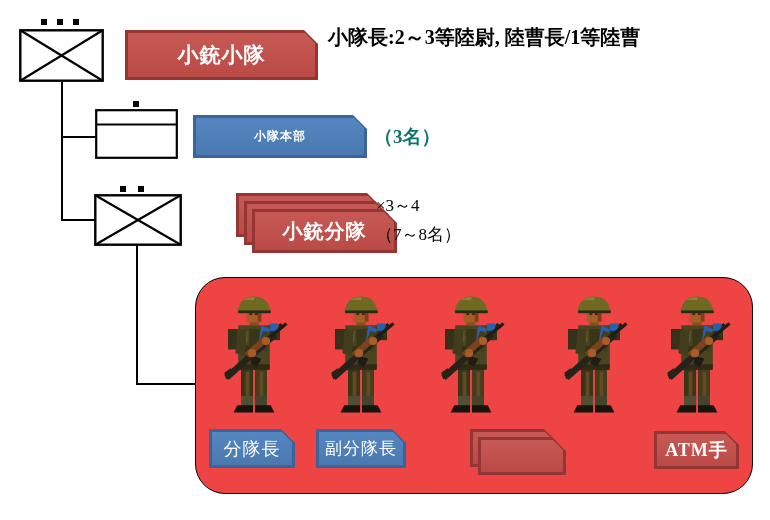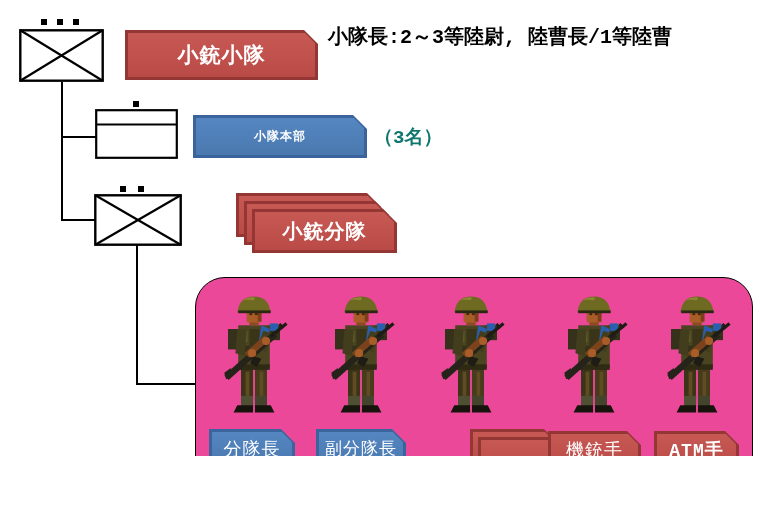--- a/index.html
+++ b/index.html
@@ -1,18 +1,18 @@
 <!DOCTYPE html>
 <html><head>
 <meta charset="utf-8">
 <style>
   html,body{margin:0;padding:0;background:#fff;}
   .canvas{
-    position:relative;width:770px;height:456px;background:#ffffff;overflow:hidden;
-    font-family:Liberation Mono, monospace;
+    position:relative;width:770px;height:520px;background:#ffffff;overflow:hidden;
+    font-family:Liberation Serif, serif;
   }
   
   .line{position:absolute;background:#000;}
   
   .dot{position:absolute;width:6px;height:6px;background:#000;}
   
   .sym{position:absolute;}
   
   .snip{position:absolute;}
   .snip .bd{position:absolute;inset:0;background:var(--bc);
@@ -26,21 +26,21 @@
   .bold .tx{font-weight:bold;}
   
   .stack{position:absolute;margin-left:44px;}
   .stack .snip{position:absolute;}
   
   .info{position:absolute;color:#000;font-weight:bold;font-size:20px;line-height:27px;white-space:nowrap;}
   .note-bold{position:absolute;color:#0f766e;font-weight:bold;font-size:19px;white-space:nowrap;}
   .note-reg{position:absolute;color:#000;font-weight:normal;font-size:17px;line-height:29px;white-space:nowrap;}
   
   .panel{position:absolute;left:195px;top:277px;width:556px;height:215px;
-    background:#ec4899;border:1.6px solid #000;border-radius:30px;}
+    background:#ef4444;border:1.6px solid #000;border-radius:30px;}
   .soldier{position:absolute;width:78px;height:128px;}
 </style>
 </head>
 <body>
 
 <div class="canvas">
 
   <svg width="0" height="0" style="position:absolute" aria-hidden="true">
     <defs>
       <g id="soldier-art">
@@ -151,20 +151,24 @@
       <div class="bd"></div>
       <div class="fl"></div>
     </div>
     <div class="snip red bold" style="left:16px;top:16px;width:145px;height:44px">
       <div class="bd"></div>
       <div class="fl"></div>
       <div class="tx" style="font-size:20px">小銃分隊</div>
     </div>
   </div>
 
+  <div class="note-reg" style="left:376px;top:191px">
+    <div>×3～4</div>
+    <div>（7～8名）</div>
+  </div>
 
   <div class="panel">
 
     <svg class="soldier" style="left:19px;top:13px" viewBox="0 0 84 132">
         <use href="#soldier-art"></use>
       </svg>
     <svg class="soldier" style="left:126px;top:13px" viewBox="0 0 84 132">
         <use href="#soldier-art"></use>
       </svg>
     <svg class="soldier" style="left:236px;top:13px" viewBox="0 0 84 132">
@@ -193,25 +197,20 @@
       <div class="snip red" style="left:0;top:0;width:88px;height:38px">
         <div class="bd"></div>
         <div class="fl"></div>
       </div>
       <div class="snip red" style="left:8px;top:8px;width:88px;height:38px">
         <div class="bd"></div>
         <div class="fl"></div>
       </div>
     </div>
 
-    <div class="snip red" style="left:352px;top:153px;width:93px;height:38px">
-      <div class="bd"></div>
-      <div class="fl"></div>
-      <div class="tx" style="font-size:18px">機銃手</div>
-    </div>
 
     <div class="snip red" style="left:458px;top:153px;width:85px;height:38px">
       <div class="bd"></div>
       <div class="fl"></div>
       <div class="tx" style="font-size:18px;font-weight:bold">ATM手</div>
     </div>
 
   </div>
 
 </div>

